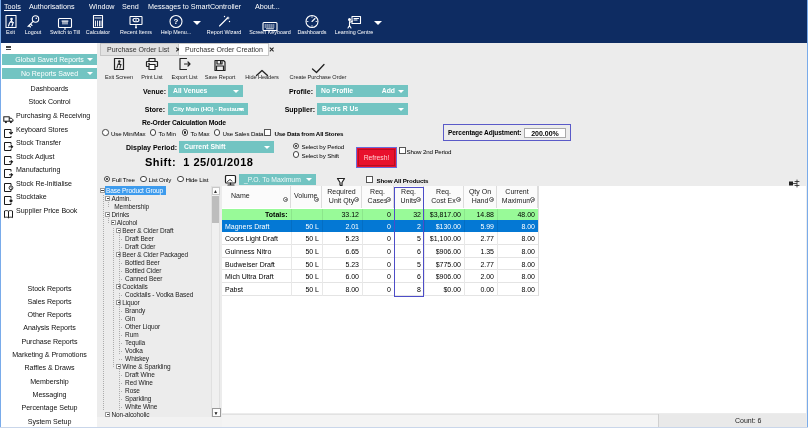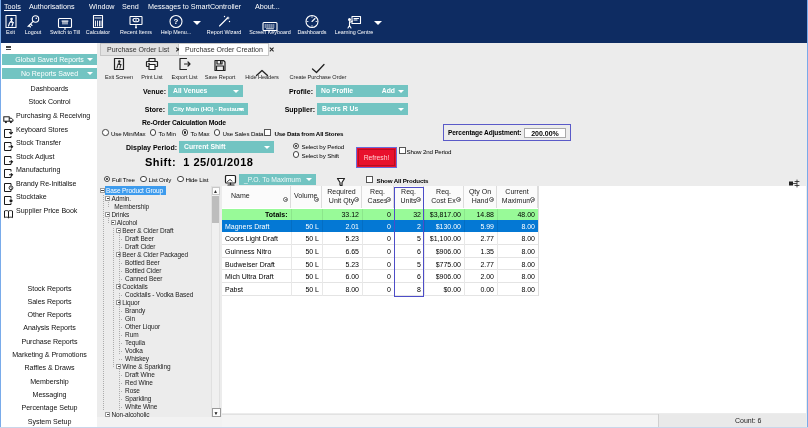--- a/index.html
+++ b/index.html
@@ -163,21 +163,21 @@
     <div class="navicon" style="top:165px;"><svg width="11" height="11" viewBox="0 0 11 11" fill="none" stroke="#1a1a1a" stroke-width="1" stroke-linejoin="miter" stroke-linecap="butt">
         <path d="M8 3.5 V1.5 H1.5 v8 H8 V8"></path>
         <path d="M6 6.8 h3.4 m-1.5-1.4 L9.5 6.8 8 8.2" stroke-width="1.1"></path>
       </svg></div>
     <div class="navitem2" style="top:166px;">Manufacturing</div>
     <div class="navicon" style="top:178.5px;"><svg width="11" height="11" viewBox="0 0 11 11" fill="none" stroke="#1a1a1a" stroke-width="1" stroke-linejoin="miter" stroke-linecap="butt">
         <path d="M8 3.5 V1.5 H1.5 v8 H8 V8"></path>
         <circle cx="8" cy="5.8" r="1.9" stroke-width="0.9"></circle>
         <path d="M8 4.6 v1.3 l0.9 0.6" stroke-width="0.7"></path>
       </svg></div>
-    <div class="navitem2" style="top:179.5px;">Brandy Re-Initialise</div>
+    <div class="navitem2" style="top:179.5px;">Stock Re-Initialise</div>
     <div class="navicon" style="top:192px;"><svg width="11" height="11" viewBox="0 0 11 11" fill="none" stroke="#1a1a1a" stroke-width="1" stroke-linejoin="miter" stroke-linecap="butt">
         <path d="M8 3.5 V1.5 H1.5 v8 H8 V8"></path>
         <circle cx="8" cy="5.8" r="1.6" fill="#1a1a1a" stroke="none"></circle>
       </svg></div>
     <div class="navitem2" style="top:193px;">Stocktake</div>
     <div class="navicon" style="top:205.5px;"><svg width="11" height="11" viewBox="0 0 11 11" fill="none" stroke="#1a1a1a" stroke-width="1" stroke-linejoin="miter" stroke-linecap="butt">
         <path d="M5.5 2.2 C4.6 1.4 2.6 1.4 1.5 2 v6.6 C2.6 8 4.6 8 5.5 8.8 C6.4 8 8.4 8 9.5 8.6 V2 C8.4 1.4 6.4 1.4 5.5 2.2 v6.6"></path>
       </svg></div>
     <div class="navitem2" style="top:206.5px;">Supplier Price Book</div>
     <div class="navitem" style="top:284.5px;">Stock Reports</div>

